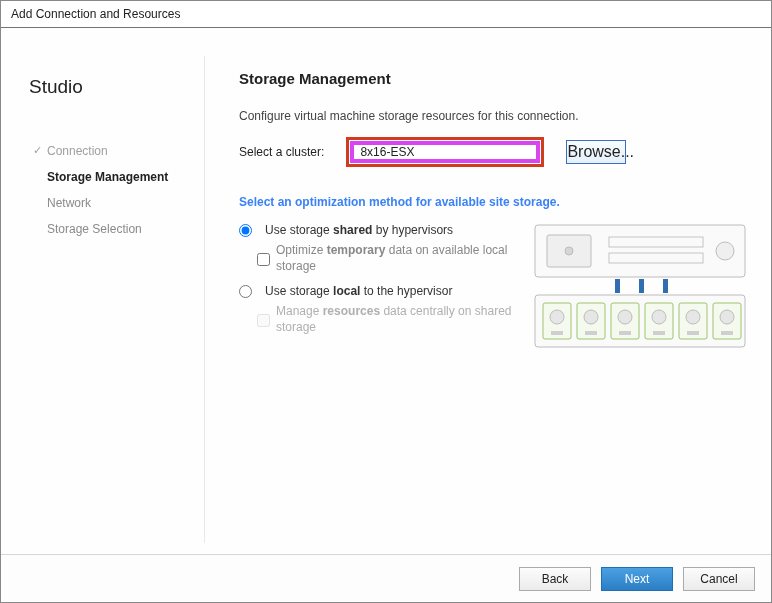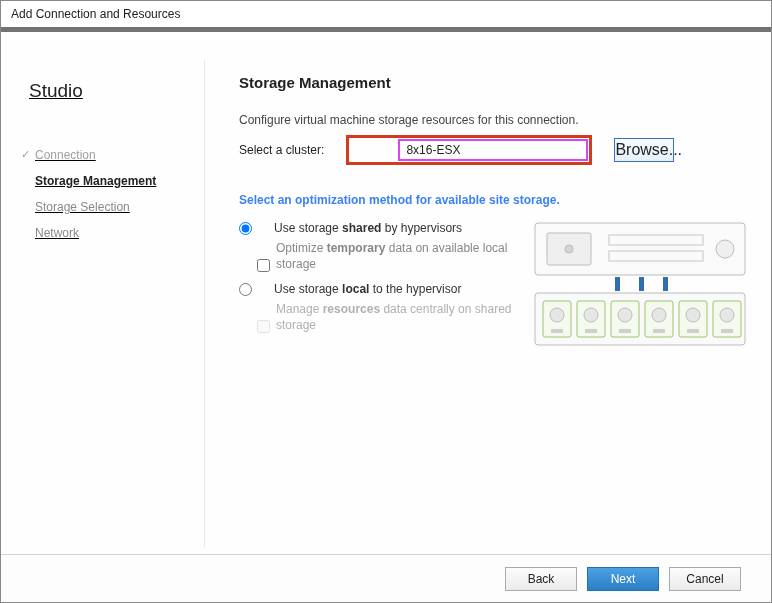--- a/index.html
+++ b/index.html
@@ -8,45 +8,44 @@
       height: 603px;
       background: #fff;
       border: 1px solid #888;
       overflow: hidden;
       position: relative;
     }
     .title-bar {
       padding: 6px 10px;
       font-size: 12px;
       color: #222;
-      border-bottom: 5px solid #737373;
+      border-bottom: 1px solid #737373;
       background: #fff;
     }
     .container {
       display: flex;
       height: calc(100% - 76px);
       padding: 28px 18px 10px 18px;
       background: #fefefe;
     }
     .sidebar {
       width: 185px;
       flex-shrink: 0;
       padding-top: 20px;
-      text-decoration: underline;
     }
     .brand {
       font-size: 19px;
       font-weight: 300;
       color: #222;
       margin-left: 10px;
       margin-bottom: 46px;
     }
     .steps {
       list-style: none;
-      margin-left: 16px;
+      margin-left: 28px;
     }
     .steps li {
       font-size: 12px;
       color: #8a8a8a;
       margin-bottom: 12px;
       position: relative;
     }
     .steps li.done { color: #a0a0a0; }
     .steps li.done::before {
       content: "✓";
@@ -69,46 +68,45 @@
     }
     .main-heading {
       font-size: 15px;
       font-weight: 600;
       color: #222;
       margin-bottom: 22px;
     }
     .desc {
       font-size: 12px;
       color: #444;
-      margin-bottom: 8px;
+      margin-bottom: 14px;
     }
     .cluster-row {
       display: flex;
       align-items: center;
       gap: 22px;
       margin-bottom: 28px;
     }
     .cluster-row label {
       font-size: 12px;
       color: #222;
     }
     .cluster-input-wrap {
       border: 3px solid #d13c1e;
       padding: 1px;
       display: inline-block;
     }
     .cluster-input {
       width: 190px;
       height: 22px;
-      border: 2px solid #d946ef;
+      border: 4px solid #d946ef;
       background: #fff;
       font-size: 12px;
       padding: 0 6px;
       color: #222;
-      margin-left: 48px;
     }
     .browse-btn {
       width: 60px;
       height: 24px;
       border: 1px solid #3b6fbb;
       background: linear-gradient(#f6fbff, #e6f0fa);
       font-size: 16px;
       color: #222;
       cursor: pointer;
     }
@@ -124,31 +122,31 @@
       align-items: flex-start;
     }
     .opts-col {
       flex: 1;
       font-size: 12px;
       color: #555;
     }
     .radio-row {
       display: flex;
       align-items: center;
-      gap: 22px;
+      gap: 13px;
       margin-bottom: 6px;
     }
     .radio-row input[type=radio] {
       width: 13px;
       height: 13px;
     }
     .radio-row label { color: #333; }
     .checkbox-row {
       display: flex;
-      align-items: flex-end;
+      align-items: center;
       gap: 6px;
       margin-left: 18px;
       margin-bottom: 10px;
       color: #888;
       line-height: 1.3;
     }
     .checkbox-row label.dim { color: #b0b0b0; }
     .checkbox-row input[type=checkbox] {
       width: 13px;
       height: 13px;
@@ -165,21 +163,21 @@
       position: absolute;
       bottom: 0;
       left: 0;
       width: 100%;
       height: 48px;
       border-top: 1px solid #d6d6d6;
       display: flex;
       justify-content: flex-end;
       align-items: center;
       gap: 10px;
-      padding-right: 30px;
+      padding-right: 16px;
       background: #fdfdfd;
     }
     .btn {
       min-width: 72px;
       height: 24px;
       font-size: 12px;
       border: 1px solid #aaa;
       background: linear-gradient(#fcfcfc, #ebebeb);
       cursor: pointer;
       color: #222;
@@ -196,22 +194,22 @@
 <div class="title-bar">
   <span>Add Connection and Resources</span>
 </div>
 
 <div class="container">
   <div class="sidebar">
     <div class="brand">Studio</div>
     <ul class="steps">
       <li class="done">Connection</li>
       <li class="current">Storage Management</li>
+      <li>Network</li>
       <li>Storage Selection</li>
-      <li>Network</li>
     </ul>
   </div>
 
   <div class="main">
     <div class="main-heading">Storage Management</div>
     <div class="desc">Configure virtual machine storage resources for this connection.</div>
 
     <div class="cluster-row">
       <label>Select a cluster:</label>
       <span class="cluster-input-wrap">

